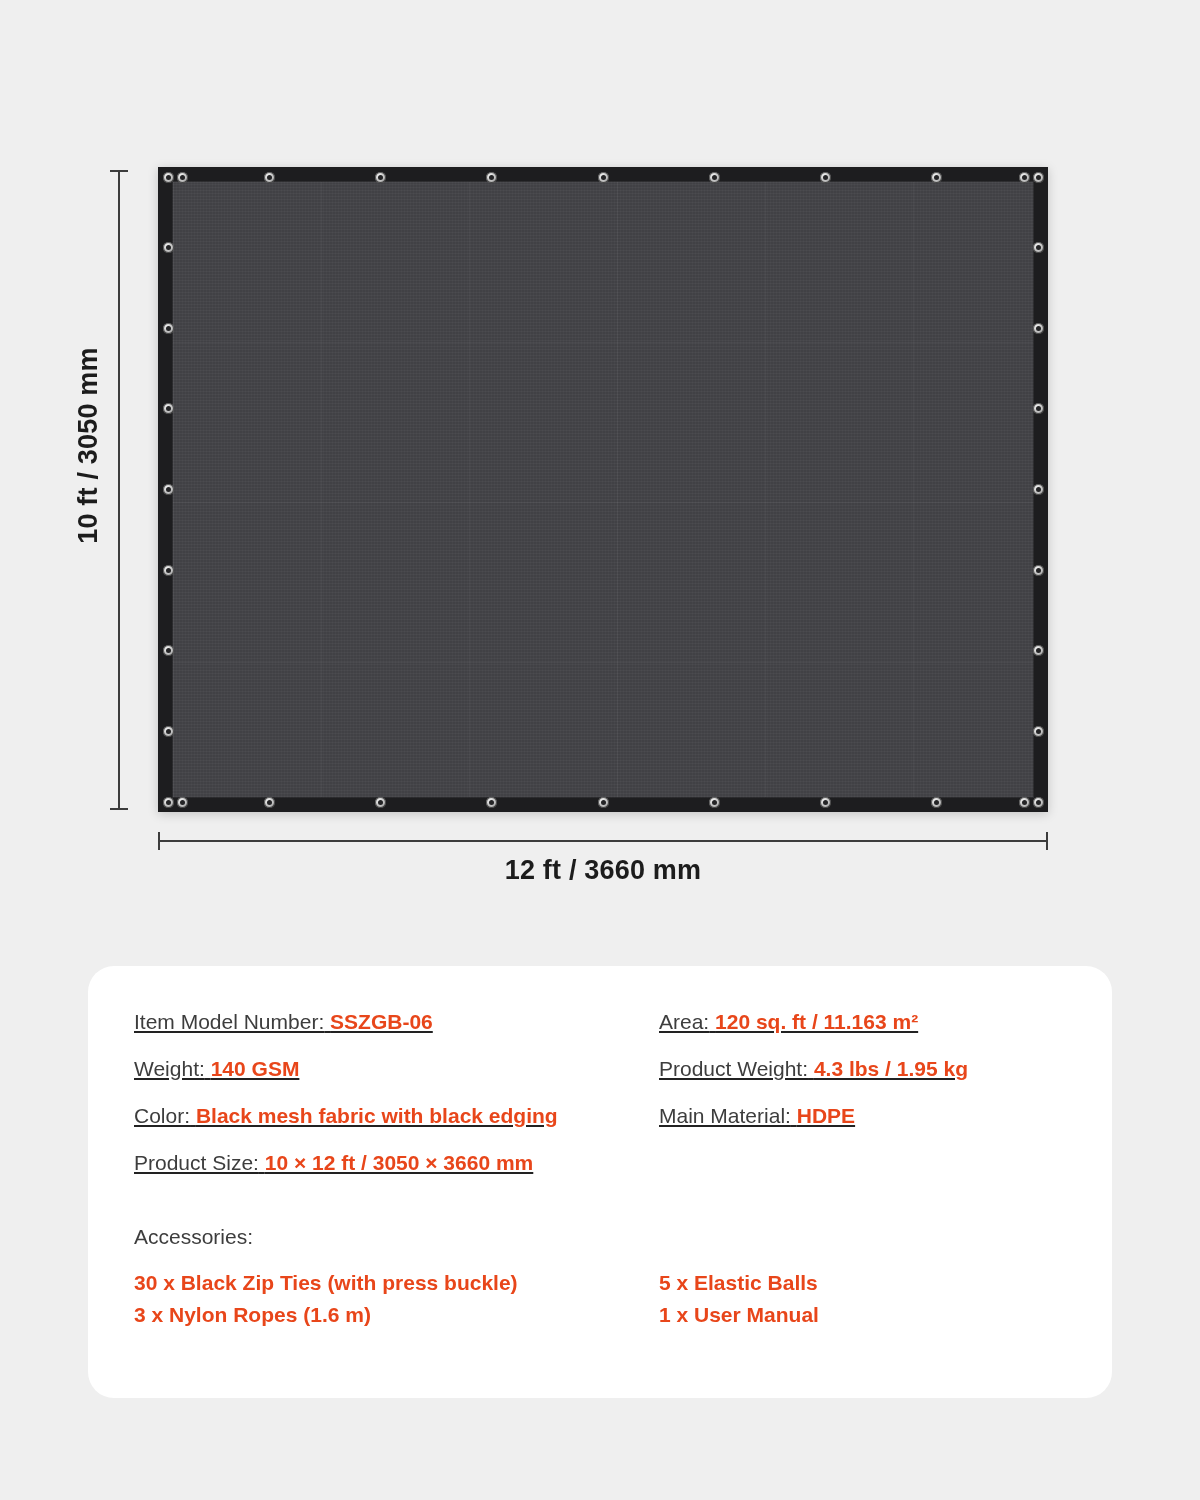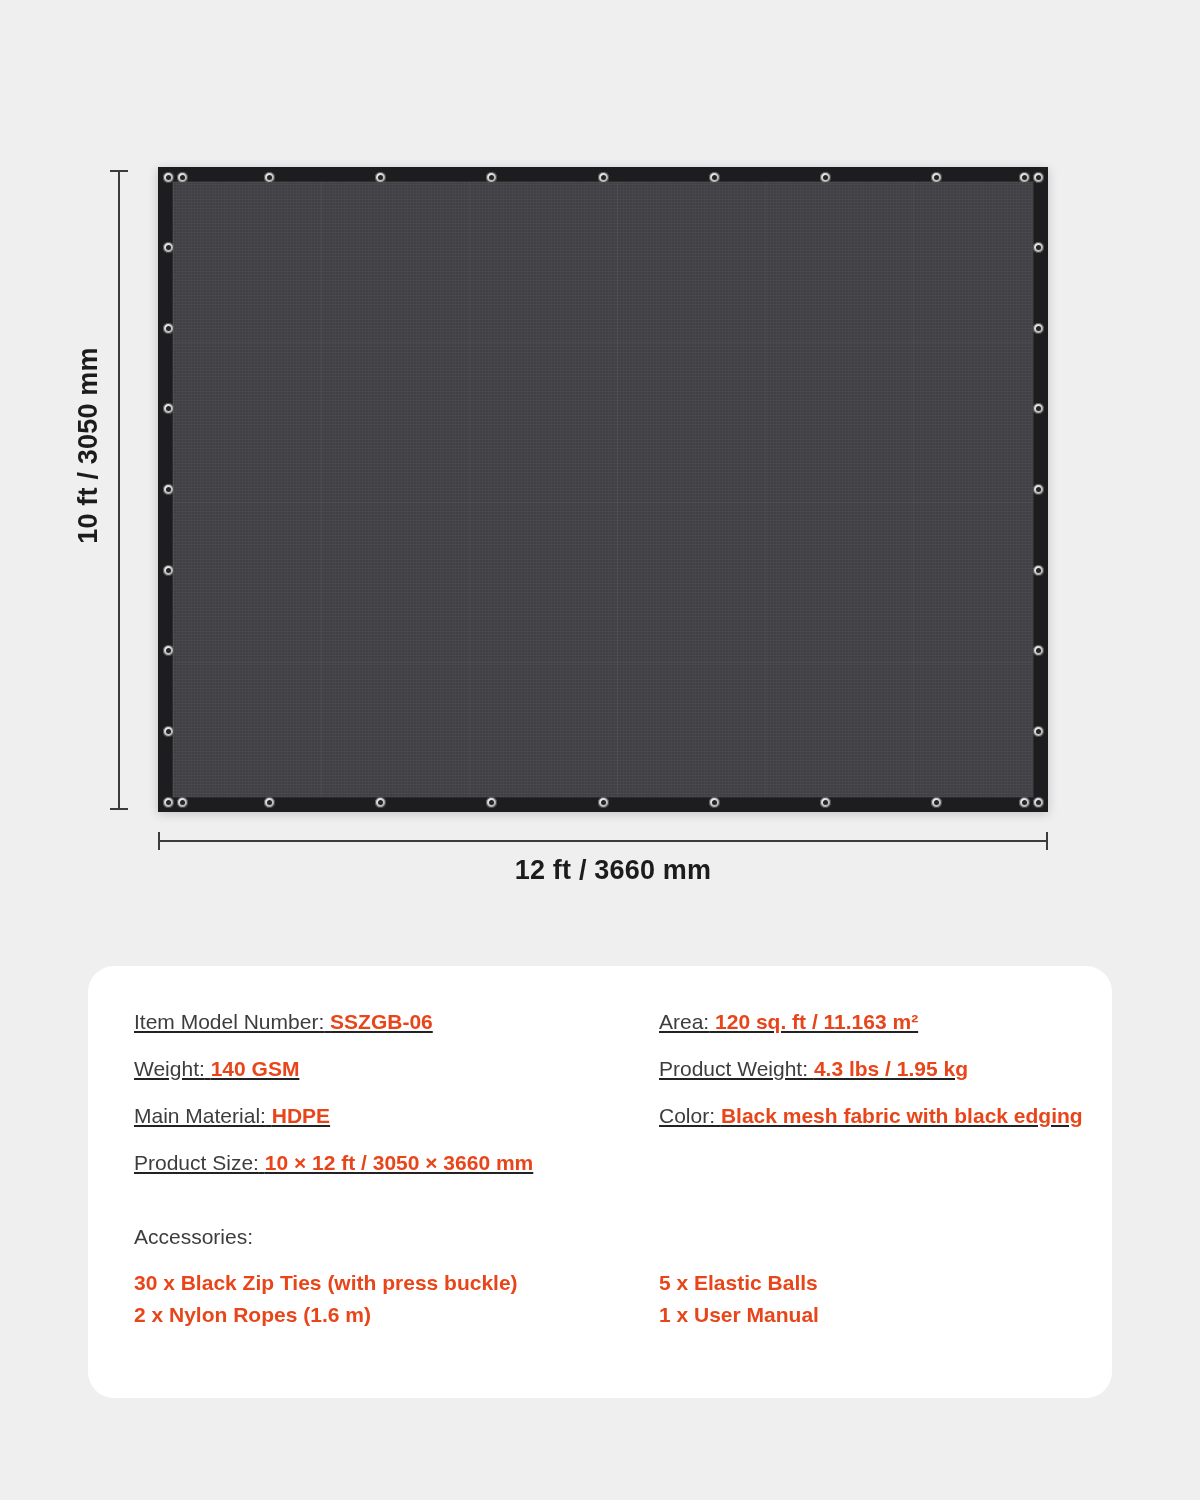--- a/index.html
+++ b/index.html
@@ -71,21 +71,21 @@
     position: absolute;
     top: 832px;
     width: 2px;
     height: 18px;
     background: #3c3c3c;
   }
   .dim-h-cap-l { left: 158px; }
   .dim-h-cap-r { left: 1046px; }
   .dim-h-label {
     position: absolute;
-    left: 168px;
+    left: 158px;
     top: 855px;
     width: 890px;
     text-align: center;
     font-size: 27px;
     font-weight: 700;
     color: #1c1c1c;
     letter-spacing: .2px;
   }
 
   
@@ -269,37 +269,37 @@
     <div class="spec-line">
       <span>Weight:</span>
       <span class="val">140 GSM</span>
     </div>
 
     <div class="spec-line">
       <span>Product Weight:</span>
       <span class="val">4.3 lbs / 1.95 kg</span>
     </div>
     <div class="spec-line">
+      <span>Color:</span>
+      <span class="val">Black mesh fabric with black edging</span>
+    </div>
+
+    <div class="spec-line">
       <span>Main Material:</span>
       <span class="val">HDPE</span>
-    </div>
-
-    <div class="spec-line">
-      <span>Color:</span>
-      <span class="val">Black mesh fabric with black edging</span>
     </div>
     <div class="spec-line">
       <span>Product Size:</span>
       <span class="val">10 × 12 ft / 3050 × 3660 mm</span>
     </div>
 
   </div>
 
   <div class="acc-title">Accessories:</div>
 
   <div class="acc-grid">
     <div>30 x Black Zip Ties (with press buckle)</div>
     <div>5 x Elastic Balls</div>
-    <div>2 x Nylon Ropes (1.6 m)</div>
+    <div>3 x Nylon Ropes (1.6 m)</div>
     <div>1 x User Manual</div>
   </div>
 
 </div>
 
 </body></html>

